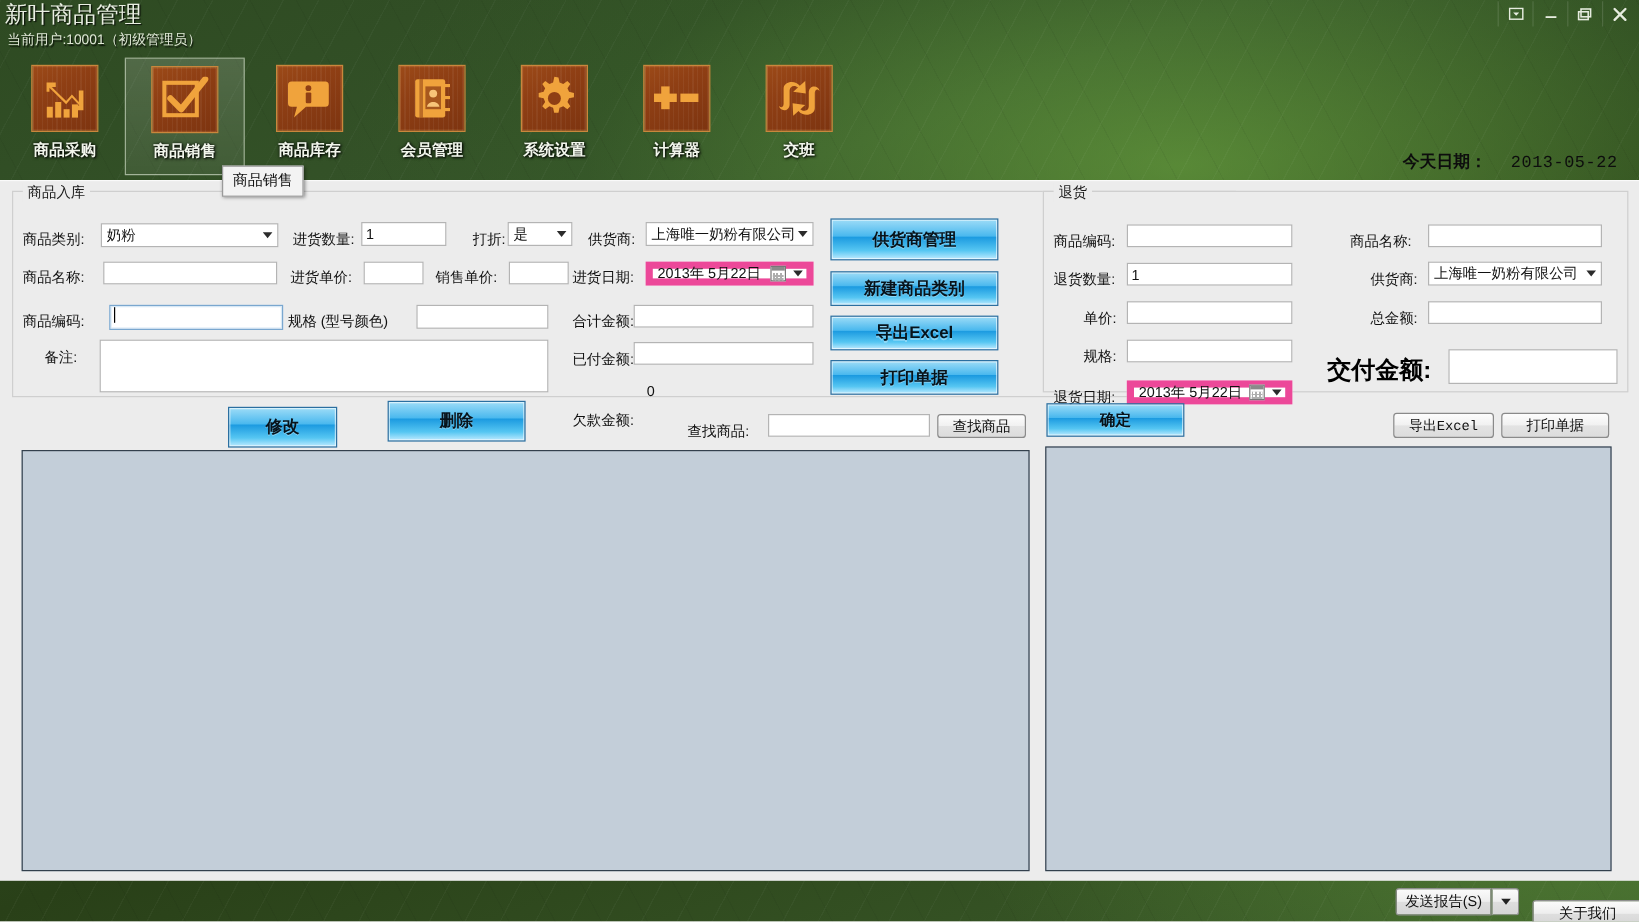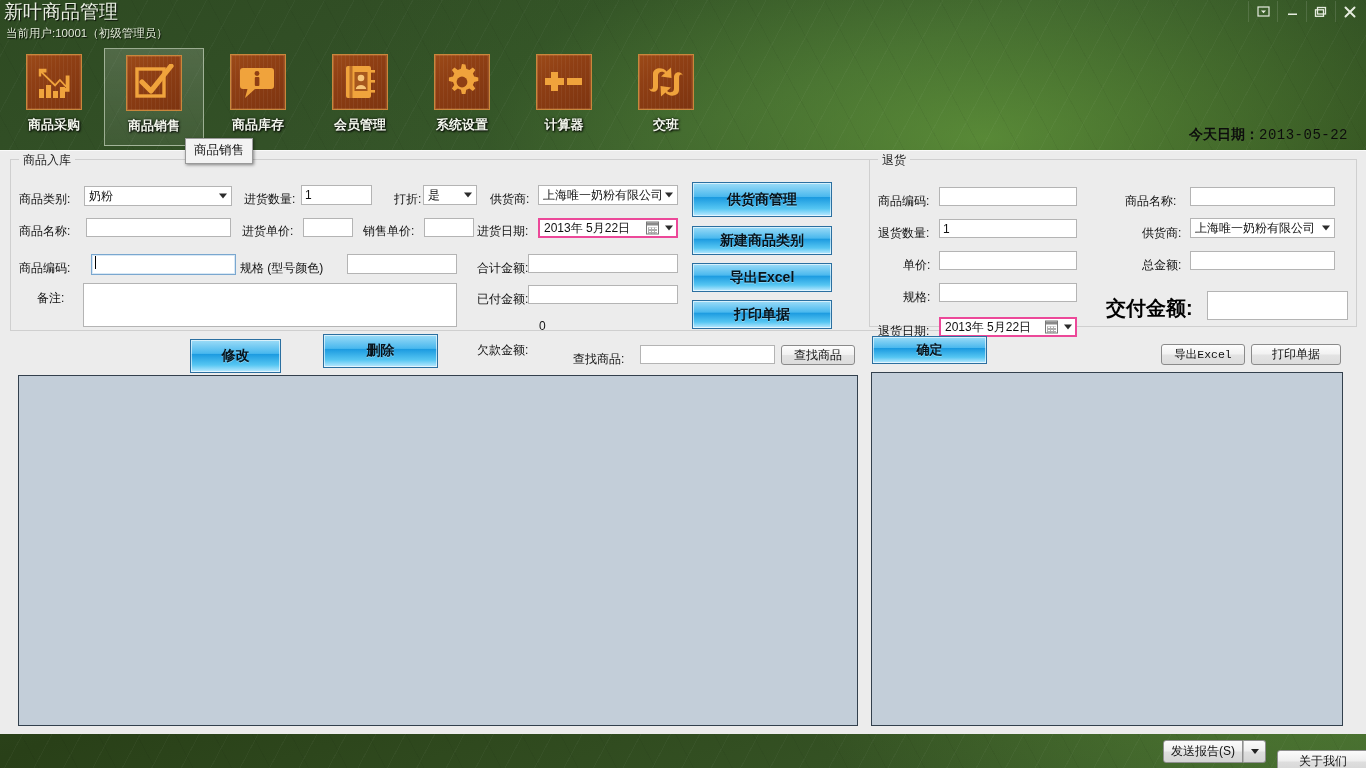--- a/index.html
+++ b/index.html
@@ -74,21 +74,21 @@
     position:absolute; left:185px; top:90px; z-index:40;
     background:#f3f3f3; border:1px solid #9a9a9a; color:#111;
     font-size:12.5px; padding:3px 8px 4px 8px; white-space:nowrap;
     box-shadow: 1px 1px 3px rgba(0,0,0,0.45);
   }
   .today {
     position:absolute; right:18px; top:126px; z-index:20;
     font-size:14px; color:#0d0d0d; font-weight:bold; white-space:nowrap;
     font-family:"Liberation Serif", serif;
   }
-  .today .dv { font-family:"Liberation Mono","DejaVu Sans Mono",monospace; font-weight:normal; letter-spacing:0.5px;}
+  .today .dv { font-family:"Liberation Mono","DejaVu Sans Mono",monospace; font-weight:normal; letter-spacing:0.5px;margin-left:20px;}
 
   
   .client {
     position:absolute; left:0; top:150px; width:1366px; height:584px;
     background:#ececec; border-top:1px solid #fafafa; z-index:10;
   }
 
   .group { position:absolute; border:1px solid #cfcfcf; background:#ececec; }
   .group > .gtitle {
     position:absolute; top:-8px; left:8px; background:#ececec; padding:0 4px;
@@ -110,21 +110,21 @@
     position:absolute; background:#fff; border:1px solid #b4b4b4;
     font-size:12px; color:#111; display:flex; align-items:center;
     padding-left:4px; cursor:pointer; overflow:hidden; white-space:nowrap;
   }
   .cb .arrow {
     position:absolute; right:4px; top:50%; transform:translateY(-50%);
     width:0;height:0;border-left:4px solid transparent;border-right:4px solid transparent;
     border-top:5px solid #2b2b2b;
   }
   .dtp {
-    position:absolute; background:#fff; border:2px solid #ec4899;
+    position:absolute; background:#fff; border:6px solid #ec4899;
     font-size:12px; color:#111; display:flex; align-items:center;
     padding-left:4px; cursor:pointer; white-space:nowrap;
   }
   .dtp .calico {
     position:absolute; right:17px; top:50%; transform:translateY(-50%);
     width:13px;height:13px;border:1px solid #777; background:#fff;
   }
   .dtp .calico::before{
     content:""; position:absolute; left:0; right:0; top:0; height:3px; background:#8a8a8a;
   }

